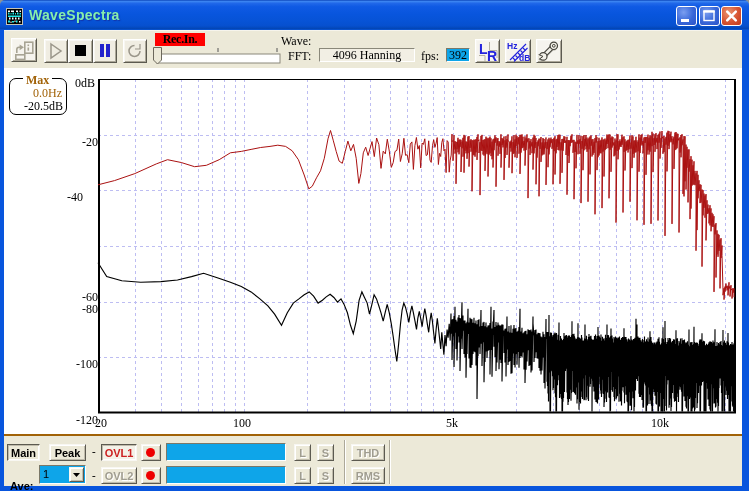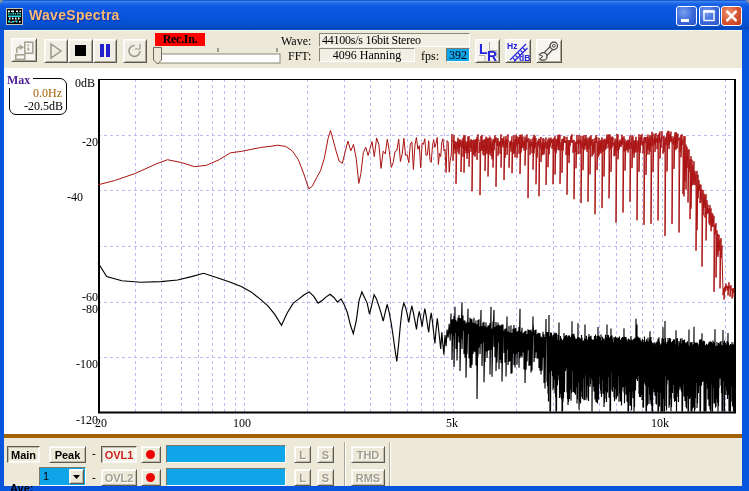--- a/index.html
+++ b/index.html
@@ -1,29 +1,29 @@
 <!DOCTYPE html>
 <html><head><meta charset="utf-8"><style>
 *{margin:0;padding:0;box-sizing:border-box;}
 html,body{width:749px;height:491px;overflow:hidden;}
 body{font-family:"Liberation Sans",sans-serif;position:relative;background:#0855dd;}
 #titlebar{position:absolute;left:0;top:0;width:749px;height:30px;border-radius:5px 5px 0 0;
  background:linear-gradient(180deg,#0d47bb 0%,#3a83f1 5%,#2068e9 11%,#0f5ae4 22%,#0855dd 48%,#0753d6 70%,#0650cf 86%,#0345b4 96%,#0a59dd 100%);}
-#apptitle{position:absolute;left:29px;top:7px;color:#fdba74;font-size:14px;font-weight:bold;
+#apptitle{position:absolute;left:29px;top:7px;color:#86efac;font-size:14px;font-weight:bold;
  text-shadow:1px 1px 1px #1133aa;letter-spacing:0.3px;}
 .winbtn{position:absolute;top:6px;width:21px;height:20px;border:1px solid #fff;border-radius:3px;}
 #btnmin{left:676px;background:radial-gradient(circle at 35% 30%,#7a9ef0 0%,#3867d8 55%,#2a53c8 100%);}
 #btnmax{left:699px;background:radial-gradient(circle at 35% 30%,#7a9ef0 0%,#3867d8 55%,#2a53c8 100%);}
 #btncls{left:721px;background:radial-gradient(circle at 35% 30%,#eb9570 0%,#d75432 55%,#c13a1d 100%);}
 
 #client{position:absolute;left:4px;top:30px;width:738px;height:456px;background:#ece9d8;}
 #toolbar{position:absolute;left:0;top:0;width:738px;height:38px;background:#ece9d8;border-top:1px solid #f6f4ec;}
 .tbtn{position:absolute;background:#f0ede2;border:1px solid;border-color:#fff #5c5a50 #5c5a50 #fff;box-shadow:inset 1px 1px 0 #f8f7f2,inset -1px -1px 0 #aca899;}
 #disp{position:absolute;left:0;top:38px;width:738px;height:366px;background:#fff;}
-#bbar{position:absolute;left:0;top:404px;width:738px;height:52px;background:#ece9d8;border-top:4px solid #a16207;}
+#bbar{position:absolute;left:0;top:404px;width:738px;height:52px;background:#ece9d8;border-top:2px solid #a16207;}
 .raised{background:#ece9d8;border:1px solid;border-color:#f8f7f2 #5c5a50 #5c5a50 #f8f7f2;box-shadow:inset 1px 1px 0 #fff,inset -1px -1px 0 #c0bcac;}
 .sunken{background:#ece9d8;border:1px solid;border-color:#5c5a50 #f8f7f2 #f8f7f2 #5c5a50;box-shadow:inset 1px 1px 0 #c0bcac,inset -1px -1px 0 #fff;}
 .field{background:#0ea5e9;border:1px solid;border-color:#7a7868 #fff #fff #7a7868;}
 .ffield{background:#f2efe4;border:1px solid;border-color:#8a887a #fff #fff #8a887a;}
 .lbl{position:absolute;font-family:Liberation Serif, serif;font-size:12px;color:#000;white-space:pre;}
 .bbtxt{font-size:11px;font-weight:bold;}
 .dis{color:#a09d90;text-shadow:1px 1px 0 #ffffff;}
 </style></head><body>
 <div style="position:absolute;left:0;top:0;width:6px;height:6px;background:#8f9392;"></div>
 <div style="position:absolute;left:743px;top:0;width:6px;height:6px;background:#8f9392;"></div>
@@ -121,21 +121,20 @@
 
   <svg style="position:absolute;left:149px;top:15px;" width="135" height="22">
    <line x1="5" y1="2" x2="5" y2="6" stroke="#555" stroke-width="1"></line>
    <line x1="65" y1="2" x2="65" y2="6" stroke="#555" stroke-width="1"></line>
    <line x1="124" y1="2" x2="124" y2="6" stroke="#555" stroke-width="1"></line>
    <rect x="4" y="8" width="123" height="9" fill="#fff" stroke="#8a887a" stroke-width="1"></rect>
    <path d="M0.5 1.5 L8.5 1.5 L8.5 14 L4.5 18 L0.5 14 Z" fill="#ece9d8" stroke="#6c685c" stroke-width="1"></path>
   </svg>
 
   <div class="lbl" style="left:277px;top:3px;">Wave:</div>
-  <div class="ffield lbl" style="left:315px;top:2px;width:151px;height:14px;font-size:12px;line-height:12px;padding-left:2px;letter-spacing:-0.25px;">44100s/s 16bit Stereo</div>
   <div class="lbl" style="left:284px;top:18px;">FFT:</div>
   <div class="ffield lbl" style="left:315px;top:17px;width:96px;height:14px;font-size:12px;line-height:12px;text-align:center;">4096 Hanning</div>
   <div class="lbl" style="left:417px;top:18px;">fps:</div>
   <div class="field lbl" style="left:442px;top:17px;width:24px;height:14px;font-size:12px;line-height:12px;text-align:center;">392</div>
 
   <div class="tbtn" style="left:471px;top:8px;width:25px;height:24px;background:#f6f4ee;">
    <svg width="23" height="22" viewBox="0 0 23 22">
     <path d="M13.5 2 L13.5 10.5 L21 10.5 L21 18 M3 15.5 L9 15.5 L9 21" fill="none" stroke="#b4b0a2" stroke-width="1"></path>
     <text x="3" y="14" font-size="14" font-weight="bold" fill="#2222dd" font-family="Liberation Sans">L</text>
     <text x="11" y="21" font-size="14" font-weight="bold" fill="#2222dd" font-family="Liberation Sans">R</text>
@@ -213,21 +212,21 @@
     <rect x="734" y="79" width="2" height="334"></rect>
     <rect x="98" y="411.5" width="638" height="2"></rect>
           </g>
 
     <polyline fill="none" stroke="#aa1111" stroke-width="1" points="98.0,184.8 114.5,180.6 134.8,173.6 156.3,163.9 167.5,159.7 181.2,162.5 194.6,166.7 206.4,165.3 219.2,159.7 230.4,152.8 241.3,151.4 251.1,149.4 260.6,147.5 270.0,146.4 277.8,145.2 285.6,146.4 292.2,150.8 298.4,159.7 304.2,175.0 308.8,188.9 312.3,186.2 316.5,177.8 320.5,170.8 324.3,158.3 328.0,138.8 330.5,130.5 333.2,140.2 336.2,151.4 339.1,161.1 342.3,163.3 345.3,151.4 347.9,141.1 350.8,150.8 353.5,144.4 356.2,158.3 358.8,183.4 360.9,173.6 363.3,152.8 365.7,147.2 368.1,155.5 372.0,141.6 374.3,156.6 376.6,138.0 378.9,144.7 381.0,168.4 383.2,151.2 385.3,153.9 387.3,139.2 389.3,151.2 391.3,167.4 393.2,162.6 395.0,151.5 396.9,150.3 398.7,139.1 400.4,161.5 402.2,153.8 403.9,138.3 405.5,155.3 407.2,154.7 408.8,162.7 410.3,144.1 411.9,141.9 413.4,169.4 414.9,145.7 416.4,137.5 417.9,149.2 419.3,145.5 420.7,167.9 422.1,143.1 423.4,144.4 424.8,138.8 426.1,155.5 427.4,154.8 428.7,140.8 430.0,160.1 431.2,162.4 432.5,145.7 433.7,139.7 434.9,147.4 436.1,143.2 437.2,137.6 438.4,164.5 439.5,153.4 440.7,156.5 441.8,142.4 442.9,138.7 444.0,150.9 445.0,149.2 446.1,172.6 447.1,140.6 448.2,142.1 449.2,172.2 450.2,160.2 451.2,155.1 452.0,134.1 452.0,141.7 453.0,140.4 453.0,160.8 454.0,135.2 454.0,149.6 455.0,141.1 455.0,153.6 456.0,141.8 456.0,183.8 457.0,142.1 457.0,149.3 458.0,137.8 458.0,152.3 459.0,139.7 459.0,154.3 460.0,139.5 460.0,146.9 461.0,139.8 461.0,172.0 462.0,141.5 462.0,148.3 463.0,137.8 463.0,156.7 464.0,134.9 464.0,172.7 465.0,135.7 465.0,150.8 466.0,141.3 466.0,153.3 467.0,142.0 467.0,158.8 468.0,136.5 468.0,153.2 469.0,136.1 469.0,166.6 470.0,140.4 470.0,147.9 471.0,139.2 471.0,151.7 472.0,140.1 472.0,191.3 473.0,140.5 473.0,154.7 474.0,139.5 474.0,155.3 475.0,140.0 475.0,156.7 476.0,139.0 476.0,152.3 477.0,136.8 477.0,159.9 478.0,134.3 478.0,141.2 479.0,139.7 479.0,153.0 480.0,142.2 480.0,195.1 481.0,135.9 481.0,150.3 482.0,134.9 482.0,151.0 483.0,140.0 483.0,154.5 484.0,139.6 484.0,155.6 485.0,139.2 485.0,170.9 486.0,136.7 486.0,152.6 487.0,137.8 487.0,154.2 488.0,138.7 488.0,176.5 489.0,137.8 489.0,154.7 490.0,136.6 490.0,153.3 491.0,138.3 491.0,156.1 492.0,141.6 492.0,159.3 493.0,139.4 493.0,167.5 494.0,138.7 494.0,150.2 495.0,135.3 495.0,142.8 496.0,137.3 496.0,186.7 497.0,138.3 497.0,145.7 498.0,138.2 498.0,155.7 499.0,141.0 499.0,146.8 500.0,141.9 500.0,153.9 501.0,134.3 501.0,167.6 502.0,138.0 502.0,145.2 503.0,139.0 503.0,147.4 504.0,136.5 504.0,179.9 505.0,140.3 505.0,158.0 506.0,136.1 506.0,147.7 507.0,139.1 507.0,154.9 508.0,134.4 508.0,141.0 509.0,141.1 509.0,167.7 510.0,141.9 510.0,148.2 511.0,140.6 511.0,151.6 512.0,136.3 512.0,173.2 513.0,142.1 513.0,153.9 514.0,135.2 514.0,153.5 515.0,139.4 515.0,157.3 516.0,134.7 516.0,145.9 517.0,136.2 517.0,157.9 518.0,137.7 518.0,144.4 519.0,136.9 519.0,153.7 520.0,134.8 520.0,173.9 521.0,134.9 521.0,152.6 522.0,134.4 522.0,148.2 523.0,136.8 523.0,147.6 524.0,140.9 524.0,150.6 525.0,136.4 525.0,165.6 526.0,138.3 526.0,150.1 527.0,134.4 527.0,142.3 528.0,138.4 528.0,198.1 529.0,138.4 529.0,148.6 530.0,141.1 530.0,154.9 531.0,139.1 531.0,146.5 532.0,142.2 532.0,153.2 533.0,137.6 533.0,169.6 534.0,134.8 534.0,153.4 535.0,135.8 535.0,148.0 536.0,138.1 536.0,184.3 537.0,142.1 537.0,157.7 538.0,140.4 538.0,146.3 539.0,138.6 539.0,196.3 540.0,138.8 540.0,148.9 541.0,137.0 541.0,161.9 542.0,142.4 542.0,155.4 543.0,138.0 543.0,154.4 544.0,139.0 544.0,154.4 545.0,142.3 545.0,148.2 546.0,137.5 546.0,184.9 547.0,141.9 547.0,149.1 548.0,139.3 548.0,167.2 549.0,137.8 549.0,154.4 550.0,139.4 550.0,147.3 551.0,137.6 551.0,143.2 552.0,139.2 552.0,148.8 553.0,139.2 553.0,184.3 554.0,137.8 554.0,151.2 555.0,136.2 555.0,174.5 556.0,139.5 556.0,153.3 557.0,138.8 557.0,147.0 558.0,135.0 558.0,149.9 559.0,134.6 559.0,150.4 560.0,134.8 560.0,183.8 561.0,142.3 561.0,150.4 562.0,139.0 562.0,172.8 563.0,138.8 563.0,150.8 564.0,136.1 564.0,142.6 565.0,136.8 565.0,143.0 566.0,140.4 566.0,155.0 567.0,136.8 567.0,194.7 568.0,140.0 568.0,155.9 569.0,140.2 569.0,163.0 570.0,140.4 570.0,146.2 571.0,135.7 571.0,142.8 572.0,134.3 572.0,142.6 573.0,139.9 573.0,152.8 574.0,139.9 574.0,199.2 575.0,141.6 575.0,152.0 576.0,142.2 576.0,168.3 577.0,134.9 577.0,143.9 578.0,140.2 578.0,154.3 579.0,135.1 579.0,144.4 580.0,139.3 580.0,153.8 581.0,135.8 581.0,203.1 582.0,141.0 582.0,148.8 583.0,136.1 583.0,170.2 584.0,135.0 584.0,150.3 585.0,138.9 585.0,146.2 586.0,135.0 586.0,149.3 587.0,137.6 587.0,151.8 588.0,139.2 588.0,201.7 589.0,137.7 589.0,149.3 590.0,136.5 590.0,174.4 591.0,135.4 591.0,145.8 592.0,139.3 592.0,156.5 593.0,139.2 593.0,154.8 594.0,141.7 594.0,152.9 595.0,138.1 595.0,214.3 596.0,135.1 596.0,142.6 597.0,137.3 597.0,170.1 598.0,141.2 598.0,157.2 599.0,137.8 599.0,155.5 600.0,140.9 600.0,153.0 601.0,139.8 601.0,153.4 602.0,137.4 602.0,208.1 603.0,139.7 603.0,151.6 604.0,139.4 604.0,176.5 605.0,138.6 605.0,150.1 606.0,140.3 606.0,149.0 607.0,134.5 607.0,144.0 608.0,135.2 608.0,148.2 609.0,134.3 609.0,198.3 610.0,134.6 610.0,149.8 611.0,137.7 611.0,171.8 612.0,136.4 612.0,147.6 613.0,137.2 613.0,145.6 614.0,142.3 614.0,156.3 615.0,138.5 615.0,155.4 616.0,140.3 616.0,222.6 617.0,134.2 617.0,151.0 618.0,134.4 618.0,159.3 619.0,141.1 619.0,149.5 620.0,139.4 620.0,146.5 621.0,141.2 621.0,147.0 622.0,134.7 622.0,144.8 623.0,137.2 623.0,212.5 624.0,136.3 624.0,151.9 625.0,139.3 625.0,170.5 626.0,141.6 626.0,150.8 627.0,140.6 627.0,150.0 628.0,139.8 628.0,152.5 629.0,139.7 629.0,149.3 630.0,135.5 630.0,201.7 631.0,142.4 631.0,148.7 632.0,135.2 632.0,168.1 633.0,136.4 633.0,153.9 634.0,140.6 634.0,157.7 635.0,140.4 635.0,152.5 636.0,136.8 636.0,152.3 637.0,140.4 637.0,220.3 638.0,142.1 638.0,151.3 639.0,134.3 639.0,171.7 640.0,137.6 640.0,153.0 641.0,134.9 641.0,144.6 642.0,134.3 642.0,145.5 643.0,141.1 643.0,153.3 644.0,137.5 644.0,224.8 645.0,136.9 645.0,142.9 646.0,137.1 646.0,174.8 647.0,136.9 647.0,154.6 648.0,134.6 648.0,150.3 649.0,137.7 649.0,154.5 650.0,135.2 650.0,151.7 651.0,136.2 651.0,223.8 652.0,131.8 652.0,146.2 653.0,133.7 653.0,172.1 654.0,138.1 654.0,145.0 655.0,134.2 655.0,151.8 656.0,133.1 656.0,142.6 657.0,137.9 657.0,149.1 658.0,134.8 658.0,220.5 659.0,133.7 659.0,142.7 660.0,131.5 660.0,158.6 661.0,137.9 661.0,147.9 662.0,131.0 662.0,138.6 663.0,136.5 663.0,153.7 664.0,135.9 664.0,152.1 665.0,138.5 665.0,235.9 666.0,136.9 666.0,144.7 667.0,132.6 667.0,171.4 668.0,130.8 668.0,145.8 669.0,131.2 669.0,149.1 670.0,134.2 670.0,141.6 671.0,131.7 671.0,142.3 672.0,136.2 672.0,223.9 673.0,138.6 673.0,144.4 674.0,136.6 674.0,168.9 675.0,132.6 675.0,150.1 676.0,132.0 676.0,149.4 677.0,133.5 677.0,148.3 678.0,133.9 678.0,140.5 679.0,138.3 679.0,232.5 680.0,137.2 680.0,152.6 681.0,135.0 681.0,157.3 682.0,134.2 682.0,145.3 683.0,139.4 683.0,193.9 684.0,136.1 684.0,196.4 685.0,136.3 685.0,181.3 686.0,144.6 686.0,189.5 687.0,146.8 687.0,167.8 688.0,149.6 688.0,202.4 689.0,149.4 689.0,171.7 690.0,159.2 690.0,219.1 691.0,156.2 691.0,208.6 692.0,159.7 692.0,185.6 693.0,165.3 693.0,184.7 694.0,161.3 694.0,184.5 695.0,170.9 695.0,185.2 696.0,173.3 696.0,250.7 697.0,170.9 697.0,230.1 698.0,174.8 698.0,198.3 699.0,180.3 699.0,191.1 700.0,184.2 700.0,203.1 701.0,184.9 701.0,202.6 702.0,189.5 702.0,266.6 703.0,190.0 703.0,215.4 704.0,193.6 704.0,207.9 705.0,195.5 705.0,217.7 706.0,194.1 706.0,240.4 707.0,200.3 707.0,213.9 708.0,204.6 708.0,213.6 709.0,208.2 709.0,223.4 710.0,205.2 710.0,225.4 711.0,208.4 711.0,231.3 712.0,212.8 712.0,226.3 713.0,214.3 713.0,227.0 714.0,216.2 714.0,291.9 715.0,224.5 715.0,234.4 716.0,223.1 716.0,277.5 717.0,230.4 717.0,254.4 718.0,233.9 718.0,256.8 719.0,234.9 719.0,250.9 720.0,239.6 720.0,288.4 721.0,238.2 721.0,258.0 722.0,245.5 722.0,255.4 723.0,290.0 723.0,295.2 724.0,288.2 724.0,299.6 725.0,286.6 725.0,291.5 726.0,283.6 726.0,288.4 727.0,285.7 727.0,290.4 728.0,286.0 728.0,295.4 729.0,282.3 729.0,288.7 730.0,286.2 730.0,296.5 731.0,285.2 731.0,290.2 732.0,288.8 732.0,298.5 733.0,288.1 733.0,292.8 734.0,288.6 734.0,297.2"></polyline>
     <polyline fill="none" stroke="#000000" stroke-width="1.15" points="98.0,262.7 106.7,276.6 121.8,280.8 140.7,282.2 160.9,281.6 177.5,280.0 191.5,276.6 203.6,273.3 218.0,278.0 230.4,282.2 241.3,286.4 251.1,291.9 259.9,298.9 267.9,305.8 274.6,314.2 281.5,325.3 287.3,312.8 293.3,303.1 298.9,298.9 304.2,294.7 309.2,291.9 313.6,296.1 318.1,303.1 322.4,300.3 326.2,296.9 330.1,294.2 333.9,297.5 337.5,302.2 341.0,298.9 344.1,304.4 347.4,312.8 350.5,325.3 353.3,333.7 356.2,321.1 359.1,300.3 361.9,291.9 364.5,297.5 367.2,303.1 369.5,314.2 371.9,304.4 374.1,294.7 376.5,298.9 378.8,305.8 381.0,312.8 383.2,321.1 385.1,312.8 387.2,304.4 389.3,312.8 391.3,323.9 393.2,336.5 394.9,349.0 396.8,361.5 398.7,343.4 400.5,323.9 402.1,310.0 403.8,303.1 405.5,307.2 407.2,314.2 408.8,322.5 410.3,312.8 411.9,305.8 413.4,312.8 415.0,321.1 416.5,329.5 417.8,318.4 419.3,311.4 420.7,318.4 422.1,326.7 423.4,317.0 424.8,308.6 426.1,315.6 427.3,323.9 428.7,332.3 429.9,321.1 431.2,312.8 432.4,321.1 433.6,332.3 434.9,343.4 436.1,329.5 437.3,318.4 438.3,326.7 439.5,337.8 440.7,349.0 441.8,332.3 442.8,343.4 443.9,354.6 445.0,335.1 446.1,346.2 447.1,329.5 448.1,337.8 449.2,323.9 450.2,340.6 451.0,313.4 451.0,333.6 452.0,319.6 452.0,359.9 453.0,319.0 453.0,336.4 454.0,316.1 454.0,367.1 455.0,306.8 455.0,332.8 456.0,319.7 456.0,349.0 457.0,321.5 457.0,360.6 458.0,317.4 458.0,336.4 459.0,315.0 459.0,342.6 460.0,317.9 460.0,371.1 461.0,318.5 461.0,338.7 462.0,302.2 462.0,348.9 463.0,315.4 463.0,330.6 464.0,320.4 464.0,354.1 465.0,320.4 465.0,357.6 466.0,323.2 466.0,377.8 467.0,321.8 467.0,353.9 468.0,308.7 468.0,333.9 469.0,322.6 469.0,358.4 470.0,317.7 470.0,367.5 471.0,318.8 471.0,368.1 472.0,319.2 472.0,364.9 473.0,322.8 473.0,354.1 474.0,317.8 474.0,351.6 475.0,323.2 475.0,352.3 476.0,320.5 476.0,365.6 477.0,324.2 477.0,399.1 478.0,320.1 478.0,356.3 479.0,319.3 479.0,347.4 480.0,326.4 480.0,354.1 481.0,309.9 481.0,343.8 482.0,326.1 482.0,366.0 483.0,322.5 483.0,342.3 484.0,321.9 484.0,382.2 485.0,326.3 485.0,362.1 486.0,322.5 486.0,351.4 487.0,327.3 487.0,358.0 488.0,325.5 488.0,351.0 489.0,325.3 489.0,350.0 490.0,322.9 490.0,374.5 491.0,306.7 491.0,349.9 492.0,328.4 492.0,376.8 493.0,321.4 493.0,334.7 494.0,310.0 494.0,346.8 495.0,327.1 495.0,357.0 496.0,322.1 496.0,371.1 497.0,325.5 497.0,362.4 498.0,322.6 498.0,342.5 499.0,324.7 499.0,369.2 500.0,325.7 500.0,359.8 501.0,325.2 501.0,362.9 502.0,324.3 502.0,381.4 503.0,324.8 503.0,336.0 504.0,330.4 504.0,352.9 505.0,328.8 505.0,362.4 506.0,328.6 506.0,376.5 507.0,316.4 507.0,349.4 508.0,331.4 508.0,365.0 509.0,326.1 509.0,362.1 510.0,332.4 510.0,360.9 511.0,325.2 511.0,373.7 512.0,332.7 512.0,373.2 513.0,328.7 513.0,353.4 514.0,325.0 514.0,365.1 515.0,328.4 515.0,367.4 516.0,327.9 516.0,354.3 517.0,331.7 517.0,364.7 518.0,330.8 518.0,351.9 519.0,327.1 519.0,367.8 520.0,308.7 520.0,358.1 521.0,331.4 521.0,356.1 522.0,327.7 522.0,357.5 523.0,333.2 523.0,352.5 524.0,332.2 524.0,369.4 525.0,331.1 525.0,382.9 526.0,330.7 526.0,369.7 527.0,334.2 527.0,361.4 528.0,329.3 528.0,350.1 529.0,330.1 529.0,366.1 530.0,330.2 530.0,365.2 531.0,329.6 531.0,372.6 532.0,331.4 532.0,370.5 533.0,316.5 533.0,323.5 534.0,336.6 534.0,362.0 535.0,330.0 535.0,358.1 536.0,329.6 536.0,352.1 537.0,334.3 537.0,358.3 538.0,332.7 538.0,358.8 539.0,332.9 539.0,368.1 540.0,333.3 540.0,370.7 541.0,336.4 541.0,374.4 542.0,337.2 542.0,370.6 543.0,331.7 543.0,357.5 544.0,334.3 544.0,382.9 545.0,336.9 545.0,388.5 546.0,318.9 546.0,338.9 547.0,331.9 547.0,381.8 547.5,335.5 547.5,385.9 548.0,331.9 548.0,393.5 548.5,338.6 548.5,401.4 549.0,314.9 549.0,345.9 549.5,339.3 549.5,372.4 550.0,336.3 550.0,411.6 550.5,332.4 550.5,411.6 551.0,334.3 551.0,371.6 551.5,332.7 551.5,366.0 552.0,336.5 552.0,370.7 552.5,337.2 552.5,376.2 553.0,335.0 553.0,390.3 553.5,339.5 553.5,388.1 554.0,333.6 554.0,379.6 554.5,334.1 554.5,352.4 555.0,332.4 555.0,393.3 555.5,333.5 555.5,397.3 556.0,340.1 556.0,411.6 556.5,333.1 556.5,411.6 557.0,339.7 557.0,382.5 557.5,340.6 557.5,385.2 558.0,334.7 558.0,380.3 558.5,335.1 558.5,375.3 559.0,322.5 559.0,372.6 559.5,340.9 559.5,398.0 560.0,340.4 560.0,393.9 560.5,336.0 560.5,386.7 561.0,339.0 561.0,397.5 561.5,338.4 561.5,399.1 562.0,340.0 562.0,411.6 562.5,340.2 562.5,411.6 563.0,340.3 563.0,401.8 563.5,339.1 563.5,398.1 564.0,333.0 564.0,388.1 564.5,336.6 564.5,392.1 565.0,336.2 565.0,365.2 565.5,335.5 565.5,371.1 566.0,336.3 566.0,368.8 566.5,334.9 566.5,368.3 567.0,335.9 567.0,392.4 567.5,339.5 567.5,398.9 568.0,337.4 568.0,405.0 568.5,335.4 568.5,401.9 569.0,337.7 569.0,398.8 569.5,335.6 569.5,398.9 570.0,338.5 570.0,389.7 570.5,337.1 570.5,381.9 571.0,339.4 571.0,400.7 571.5,335.2 571.5,393.1 572.0,321.3 572.0,366.1 572.5,333.9 572.5,370.9 573.0,334.3 573.0,391.9 573.5,340.9 573.5,364.2 574.0,333.8 574.0,391.7 574.5,336.3 574.5,393.3 575.0,337.8 575.0,389.0 575.5,339.2 575.5,394.7 576.0,339.2 576.0,387.3 576.5,338.8 576.5,387.6 577.0,339.9 577.0,403.6 577.5,337.2 577.5,399.3 578.0,323.3 578.0,377.4 578.5,337.3 578.5,382.5 579.0,340.4 579.0,409.8 579.5,337.8 579.5,402.0 580.0,338.8 580.0,401.7 580.5,338.4 580.5,403.4 581.0,340.3 581.0,391.5 581.5,335.0 581.5,386.5 582.0,337.4 582.0,397.0 582.5,340.4 582.5,399.0 583.0,340.6 583.0,378.5 583.5,340.6 583.5,377.8 584.0,341.0 584.0,400.2 584.5,338.5 584.5,399.7 585.0,324.4 585.0,353.7 585.5,338.8 585.5,375.3 586.0,341.0 586.0,400.3 586.5,335.7 586.5,397.3 587.0,340.2 587.0,384.8 587.5,340.3 587.5,385.8 588.0,338.9 588.0,399.2 588.5,336.9 588.5,401.0 589.0,334.1 589.0,371.9 589.5,340.1 589.5,376.7 590.0,336.7 590.0,386.8 590.5,336.2 590.5,383.9 591.0,335.7 591.0,372.2 591.5,338.7 591.5,378.8 592.0,339.2 592.0,411.6 592.5,341.7 592.5,373.8 593.0,340.1 593.0,380.8 593.5,340.6 593.5,386.7 594.0,339.3 594.0,391.4 594.5,335.9 594.5,386.4 595.0,336.4 595.0,399.4 595.5,334.6 595.5,394.5 596.0,339.1 596.0,401.9 596.5,338.7 596.5,402.2 597.0,335.9 597.0,402.0 597.5,340.7 597.5,403.4 598.0,326.9 598.0,382.2 598.5,335.6 598.5,399.5 599.0,335.5 599.0,374.7 599.5,336.8 599.5,376.8 600.0,337.7 600.0,384.5 600.5,341.2 600.5,390.6 601.0,334.5 601.0,393.7 601.5,340.7 601.5,397.1 602.0,342.7 602.0,379.8 602.5,336.8 602.5,372.4 603.0,340.5 603.0,393.4 603.5,338.9 603.5,394.1 604.0,338.3 604.0,407.0 604.5,342.9 604.5,402.5 605.0,340.4 605.0,391.4 605.5,334.8 605.5,386.5 606.0,337.9 606.0,398.7 606.5,340.9 606.5,402.1 607.0,324.6 607.0,371.5 607.5,342.9 607.5,392.5 608.0,335.1 608.0,376.9 608.5,335.3 608.5,375.0 609.0,337.3 609.0,397.5 609.5,337.8 609.5,397.9 610.0,341.4 610.0,411.6 610.5,336.2 610.5,410.8 611.0,328.4 611.0,372.0 611.5,339.4 611.5,356.9 612.0,335.5 612.0,390.1 612.5,338.6 612.5,391.8 613.0,342.4 613.0,387.0 613.5,342.9 613.5,386.0 614.0,337.0 614.0,396.9 614.5,341.8 614.5,401.3 615.0,338.3 615.0,388.9 615.5,336.4 615.5,385.2 616.0,338.0 616.0,399.3 616.5,342.5 616.5,398.1 617.0,337.4 617.0,395.0 617.5,338.6 617.5,396.2 618.0,339.9 618.0,376.6 618.5,337.5 618.5,376.3 619.0,337.9 619.0,401.7 619.5,336.5 619.5,390.9 620.0,340.6 620.0,393.7 620.5,339.7 620.5,401.1 621.0,342.9 621.0,401.8 621.5,338.0 621.5,405.4 622.0,338.0 622.0,390.7 622.5,337.1 622.5,385.1 623.0,337.2 623.0,387.3 623.5,340.5 623.5,386.7 624.0,328.2 624.0,392.4 624.5,336.8 624.5,403.3 625.0,338.9 625.0,383.6 625.5,337.0 625.5,386.2 626.0,337.1 626.0,394.8 626.5,339.2 626.5,393.1 627.0,341.6 627.0,401.6 627.5,344.0 627.5,402.2 628.0,339.4 628.0,411.6 628.5,338.6 628.5,411.6 629.0,341.0 629.0,392.3 629.5,339.5 629.5,389.6 630.0,341.2 630.0,405.8 630.5,340.4 630.5,365.5 631.0,336.1 631.0,405.5 631.5,339.4 631.5,410.2 632.0,340.4 632.0,382.6 632.5,340.7 632.5,391.4 633.0,339.8 633.0,398.2 633.5,339.0 633.5,398.2 634.0,343.5 634.0,411.6 634.5,338.7 634.5,407.1 635.0,337.7 635.0,377.8 635.5,342.8 635.5,390.4 636.0,318.8 636.0,356.3 636.5,337.6 636.5,379.1 637.0,324.4 637.0,357.3 637.5,341.1 637.5,380.9 638.0,336.4 638.0,376.3 638.5,339.3 638.5,372.0 639.0,337.7 639.0,393.7 639.5,344.0 639.5,397.0 640.0,337.8 640.0,389.8 640.5,341.3 640.5,397.0 641.0,340.3 641.0,389.5 641.5,343.0 641.5,395.1 642.0,341.8 642.0,400.1 642.5,338.9 642.5,388.2 643.0,340.0 643.0,407.7 643.5,342.8 643.5,407.6 644.0,342.4 644.0,384.1 644.5,336.6 644.5,381.0 645.0,341.8 645.0,382.6 645.5,344.2 645.5,385.4 646.0,341.3 646.0,411.6 646.5,339.3 646.5,411.6 647.0,341.2 647.0,392.7 647.5,344.8 647.5,405.5 648.0,337.6 648.0,374.1 648.5,344.3 648.5,387.5 649.0,341.7 649.0,404.1 649.5,339.2 649.5,362.3 650.0,331.2 650.0,394.4 650.5,337.5 650.5,400.4 651.0,336.9 651.0,404.0 651.5,341.2 651.5,405.7 652.0,344.6 652.0,411.6 652.5,342.9 652.5,411.6 653.0,342.6 653.0,389.2 653.5,344.2 653.5,384.7 654.0,344.9 654.0,391.9 654.5,342.6 654.5,385.9 655.0,344.8 655.0,395.8 655.5,344.2 655.5,389.0 656.0,342.5 656.0,403.8 656.5,342.6 656.5,404.5 657.0,341.6 657.0,382.8 657.5,345.3 657.5,392.1 658.0,338.8 658.0,411.6 658.5,340.1 658.5,411.6 659.0,337.2 659.0,397.2 659.5,341.8 659.5,406.6 660.0,344.8 660.0,392.4 660.5,345.4 660.5,393.0 661.0,344.2 661.0,411.6 661.5,343.2 661.5,409.1 662.0,338.3 662.0,411.6 662.5,342.0 662.5,411.6 663.0,327.2 663.0,378.2 663.5,339.1 663.5,398.9 664.0,345.4 664.0,411.6 664.5,342.2 664.5,411.6 665.0,320.9 665.0,359.3 665.5,338.1 665.5,375.9 666.0,343.9 666.0,405.9 666.5,344.4 666.5,410.6 667.0,342.0 667.0,384.5 667.5,342.1 667.5,380.3 668.0,338.1 668.0,380.2 668.5,345.8 668.5,366.1 669.0,340.3 669.0,407.8 669.5,338.0 669.5,404.9 670.0,341.6 670.0,398.4 670.5,338.6 670.5,390.1 671.0,341.7 671.0,411.1 671.5,342.6 671.5,407.1 672.0,343.8 672.0,391.4 672.5,341.1 672.5,392.9 673.0,342.4 673.0,385.1 673.5,339.3 673.5,384.0 674.0,340.6 674.0,398.6 674.5,339.5 674.5,401.8 675.0,345.3 675.0,401.0 675.5,344.1 675.5,397.2 676.0,330.2 676.0,401.1 676.5,344.8 676.5,411.6 677.0,338.5 677.0,391.1 677.5,338.2 677.5,393.4 678.0,346.3 678.0,397.1 678.5,345.4 678.5,402.0 679.0,341.1 679.0,380.4 679.5,342.4 679.5,386.6 680.0,345.1 680.0,389.8 680.5,338.6 680.5,386.3 681.0,345.3 681.0,387.3 681.5,343.8 681.5,391.8 682.0,338.3 682.0,411.6 682.5,343.7 682.5,411.6 683.0,340.3 683.0,384.2 683.5,340.2 683.5,375.4 684.0,340.0 684.0,396.6 684.5,339.6 684.5,393.5 685.0,342.1 685.0,401.0 685.5,343.3 685.5,396.3 686.0,345.8 686.0,406.7 686.5,342.9 686.5,408.5 687.0,342.1 687.0,396.2 687.5,341.2 687.5,364.1 688.0,346.7 688.0,411.6 688.5,344.8 688.5,411.6 689.0,329.6 689.0,388.8 689.5,346.3 689.5,399.0 690.0,346.6 690.0,397.4 690.5,342.2 690.5,395.8 691.0,342.2 691.0,411.6 691.5,344.1 691.5,411.6 692.0,341.9 692.0,411.6 692.5,344.9 692.5,408.5 693.0,346.1 693.0,402.8 693.5,343.8 693.5,407.4 694.0,326.7 694.0,401.5 694.5,342.1 694.5,411.6 695.0,345.8 695.0,409.5 695.5,342.8 695.5,397.9 696.0,345.4 696.0,382.1 696.5,342.4 696.5,382.9 697.0,343.6 697.0,408.0 697.5,342.7 697.5,403.3 698.0,344.0 698.0,391.3 698.5,346.2 698.5,392.9 699.0,345.8 699.0,385.8 699.5,340.6 699.5,381.6 700.0,339.2 700.0,411.6 700.5,339.8 700.5,411.6 701.0,339.4 701.0,380.7 701.5,342.1 701.5,385.4 702.0,333.2 702.0,377.2 702.5,343.7 702.5,381.9 703.0,341.8 703.0,381.2 703.5,340.8 703.5,377.4 704.0,347.4 704.0,411.6 704.5,341.2 704.5,407.4 705.0,346.9 705.0,411.6 705.5,345.6 705.5,411.6 706.0,345.0 706.0,411.6 706.5,343.7 706.5,375.6 707.0,346.7 707.0,383.1 707.5,344.8 707.5,388.7 708.0,347.0 708.0,399.4 708.5,343.8 708.5,397.3 709.0,342.2 709.0,405.9 709.5,343.4 709.5,399.1 710.0,341.3 710.0,409.6 710.5,344.2 710.5,411.6 711.0,341.7 711.0,384.2 711.5,342.1 711.5,378.6 712.0,346.5 712.0,411.6 712.5,343.2 712.5,411.6 713.0,340.4 713.0,386.8 713.5,344.3 713.5,388.3 714.0,342.2 714.0,403.5 714.5,346.1 714.5,403.3 715.0,329.2 715.0,387.8 715.5,347.6 715.5,407.4 716.0,345.9 716.0,406.4 716.5,346.0 716.5,399.1 717.0,341.9 717.0,398.5 717.5,345.4 717.5,402.7 718.0,347.8 718.0,411.6 718.5,343.0 718.5,406.0 719.0,348.0 719.0,388.0 719.5,344.2 719.5,378.6 720.0,341.9 720.0,378.6 720.5,342.4 720.5,377.7 721.0,340.9 721.0,385.5 721.5,345.0 721.5,392.9 722.0,345.8 722.0,411.6 722.5,346.6 722.5,411.6 723.0,329.9 723.0,364.7 723.5,342.2 723.5,381.1 724.0,347.0 724.0,411.6 724.5,340.4 724.5,411.6 725.0,344.7 725.0,386.5 725.5,342.8 725.5,359.7 726.0,347.3 726.0,395.0 726.5,344.7 726.5,390.7 727.0,341.3 727.0,389.9 727.5,347.6 727.5,398.9 728.0,332.9 728.0,380.2 728.5,342.6 728.5,394.9 729.0,348.7 729.0,411.6 729.5,345.2 729.5,411.6 730.0,345.5 730.0,411.6 730.5,344.1 730.5,411.6 731.0,346.9 731.0,386.2 731.5,344.4 731.5,380.3 732.0,342.1 732.0,401.5 732.5,348.3 732.5,405.7 733.0,344.5 733.0,407.0 733.5,347.5 733.5,411.6 734.0,343.2 734.0,402.7 734.5,340.7 734.5,401.5"></polyline>
    </g>
   </svg>
   
   <div style="position:absolute;left:5px;top:10px;width:58px;height:37px;border:1px solid #000;border-radius:7px;background:#fff;"></div>
-  <div class="lbl" style="left:0;top:5px;background:#fff;padding:0 3px;color:#4c1d95;font-weight:bold;">Max</div>
+  <div class="lbl" style="left:19px;top:5px;background:#fff;padding:0 3px;color:#a16207;font-weight:bold;">Max</div>
   <div class="lbl" style="left:5px;top:18px;width:53px;text-align:right;color:#a16207;">0.0Hz</div>
   <div class="lbl" style="left:5px;top:31px;width:54px;text-align:right;padding-left:13px;">-20.5dB</div>
   
   <div class="lbl" style="left:71px;top:8px;">0dB</div>
   <div class="lbl" style="left:63px;top:67px;width:31px;text-align:right;">-20</div>
 <div class="lbl" style="left:63px;top:122px;width:31px;">-40</div>
 <div class="lbl" style="left:63px;top:178px;width:31px;text-align:right;margin-top:44px;">-60</div>
 <div class="lbl" style="left:63px;top:234px;width:31px;text-align:right;">-80</div>
 <div class="lbl" style="left:63px;top:289px;width:31px;text-align:right;">-100</div>
 <div class="lbl" style="left:63px;top:345px;width:31px;text-align:right;">-120</div>

